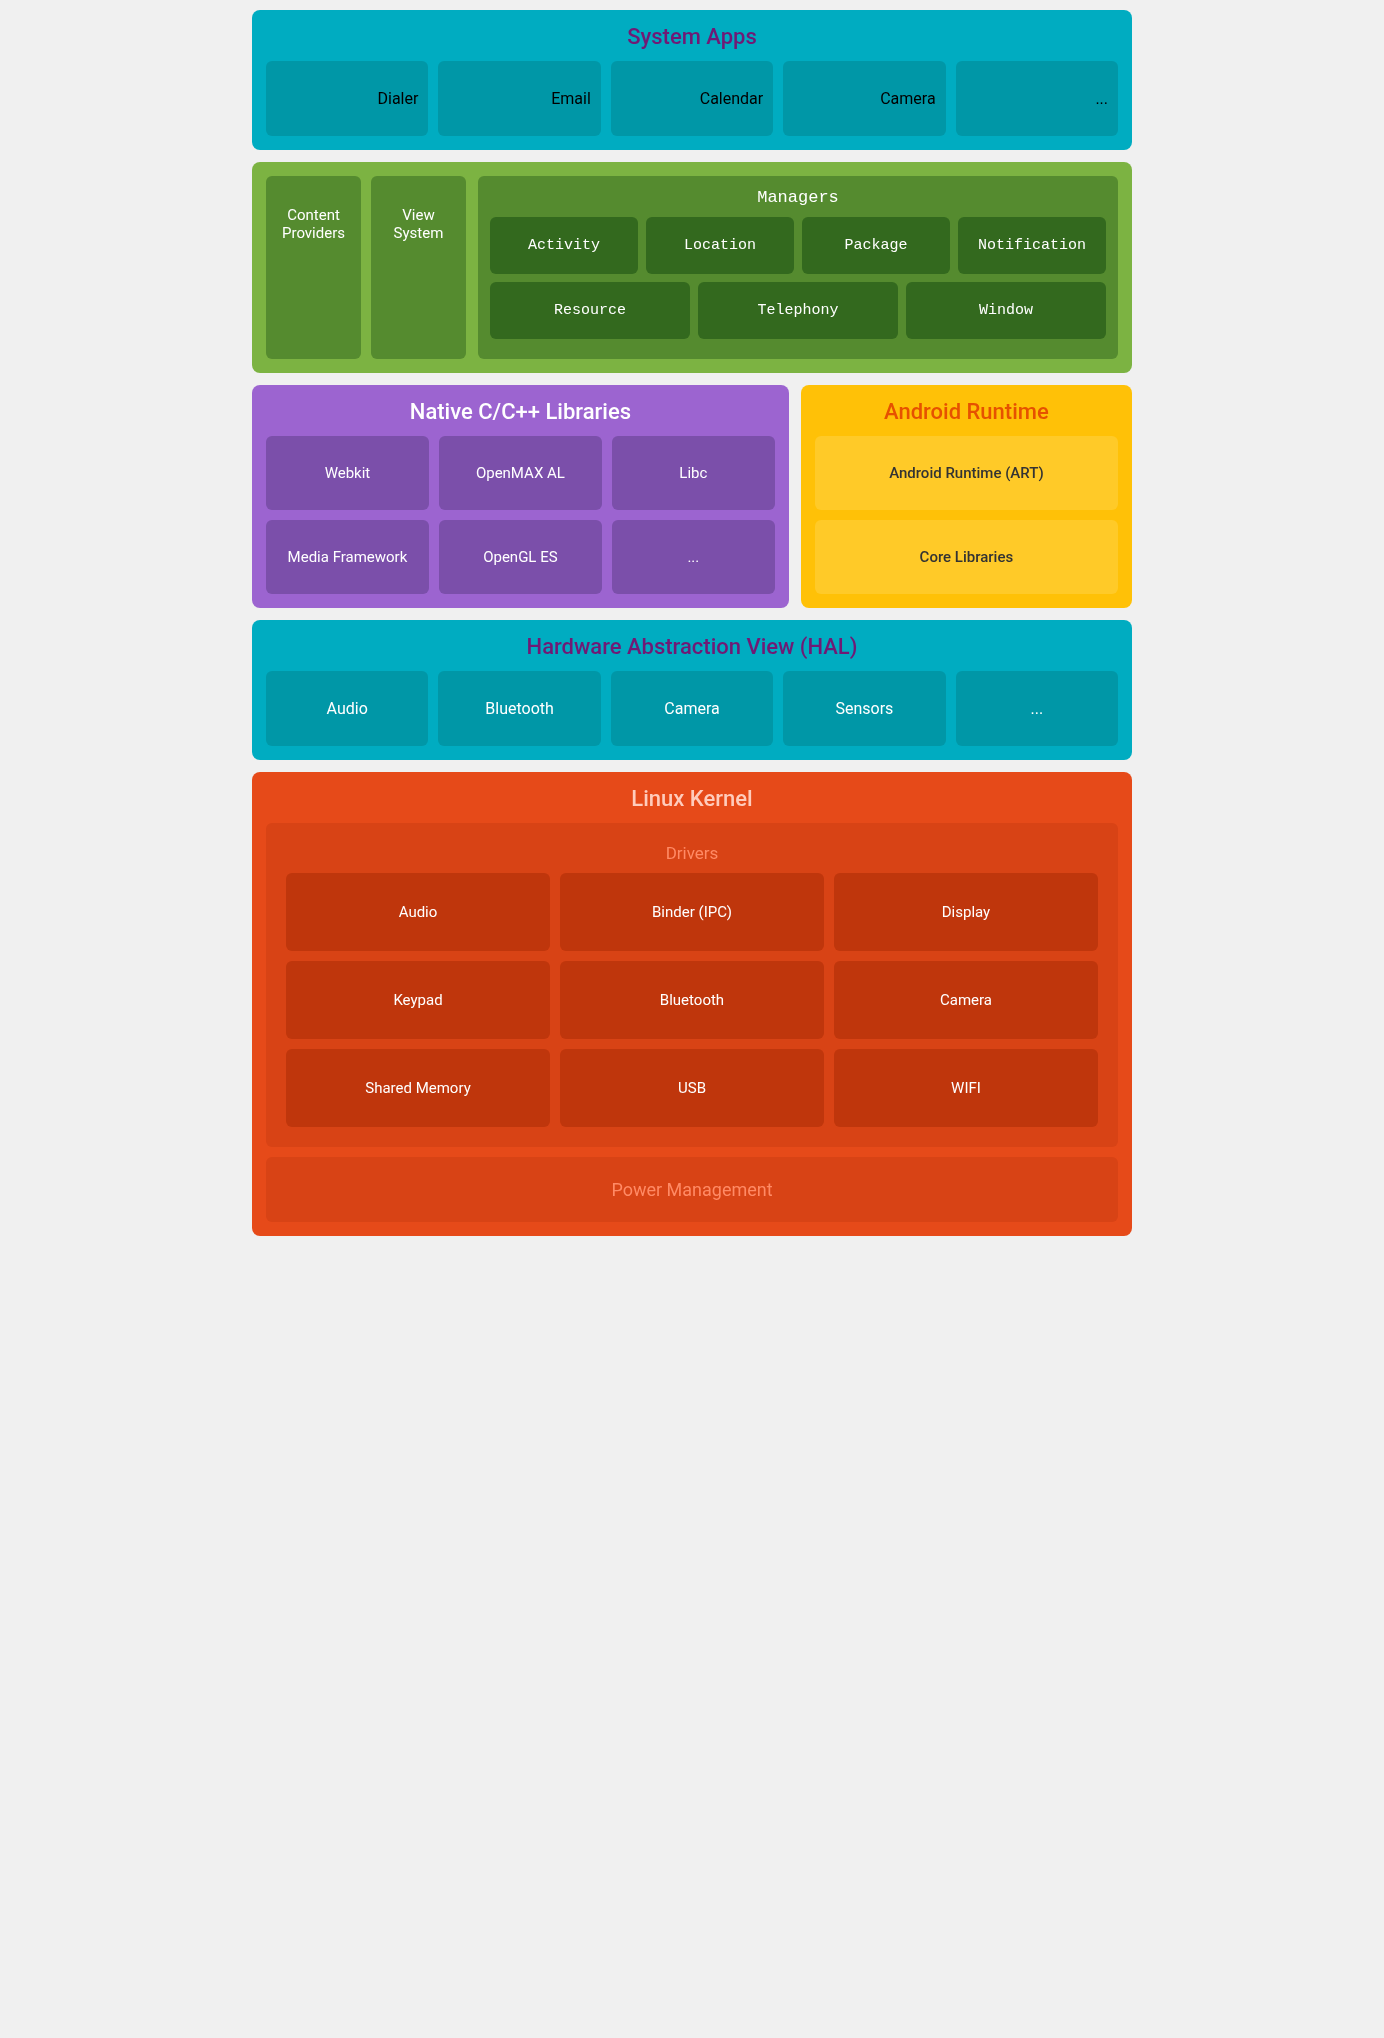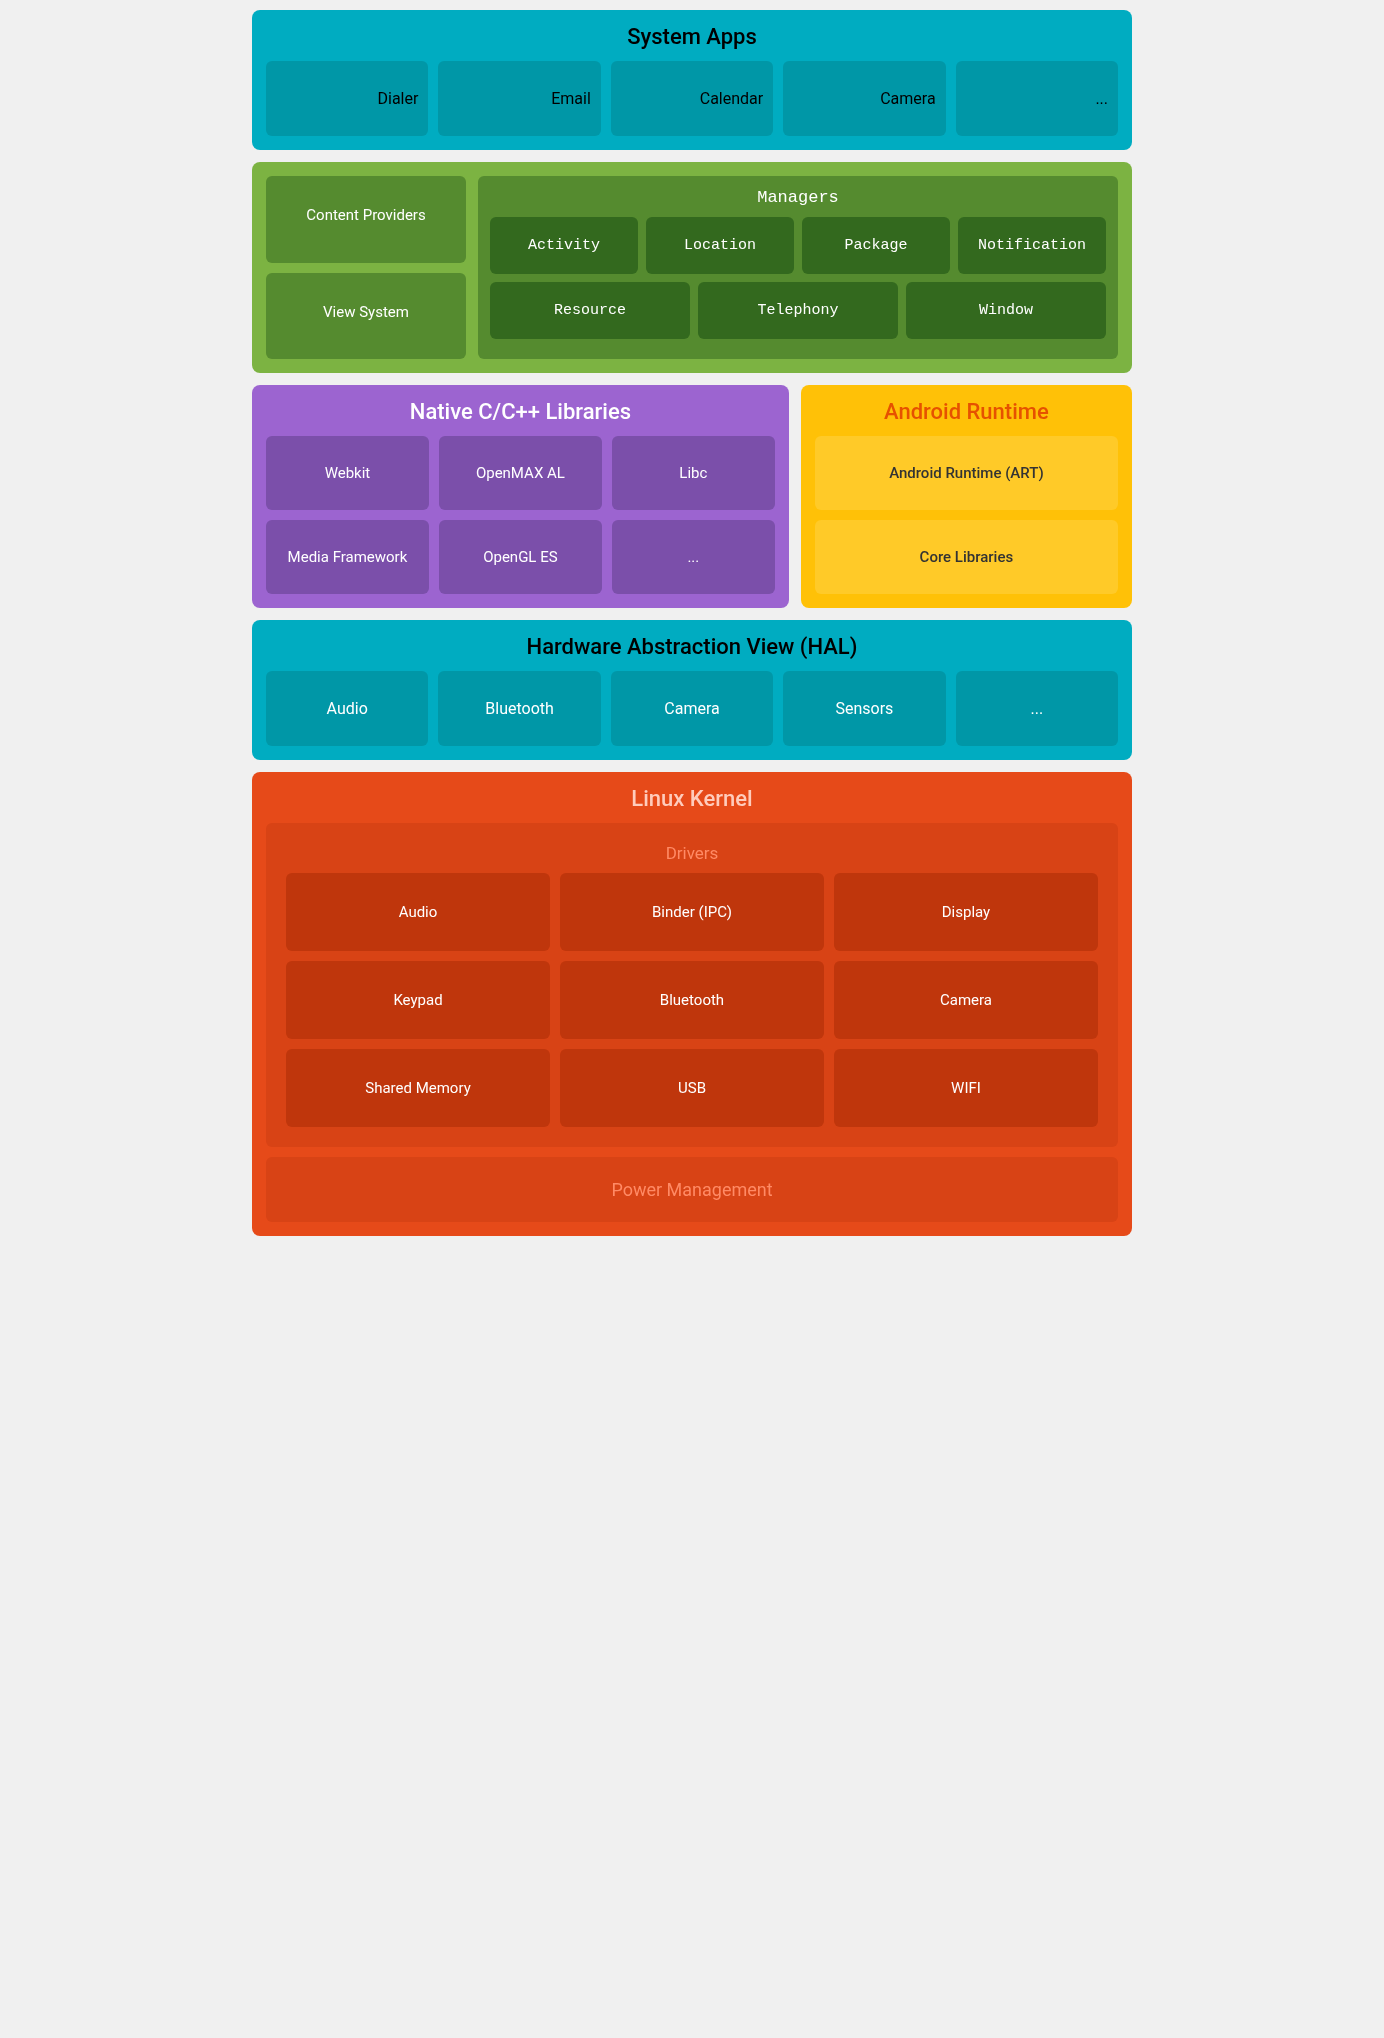--- a/index.html
+++ b/index.html
@@ -14,21 +14,21 @@
     .layer {
       border-radius: 8px;
       padding: 14px;
       margin-bottom: 12px;
     }
 
     .layer-title {
       text-align: center;
       font-size: 22px;
       font-weight: 500;
-      color: #000000;
+      color: #701a75;
       margin-bottom: 12px;
     }
 
     
     .system-apps {
       background-color: #00acc1;
     }
     .system-apps-items {
       display: flex;
       gap: 10px;
@@ -47,21 +47,21 @@
     
     .java-api {
       background-color: #7cb342;
     }
     .java-api-content {
       display: flex;
       gap: 12px;
     }
     .java-api-left {
       display: flex;
-      flex-direction: column;
+      flex-direction: row;
       gap: 10px;
       width: 200px;
       flex-shrink: 0;
     }
     .java-api-box {
       background-color: #558b2f;
       color: white;
       border-radius: 6px;
       text-align: center;
       padding: 30px 10px;

